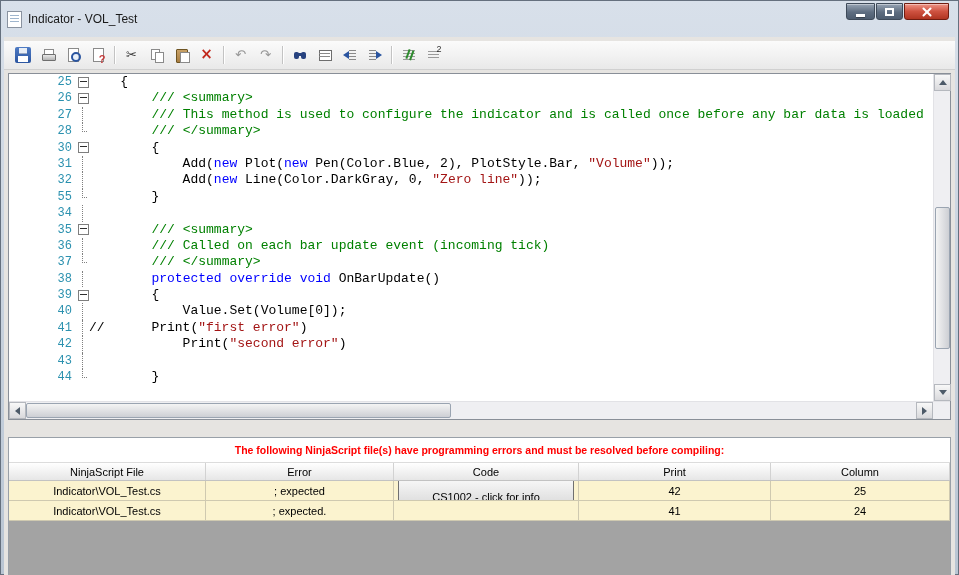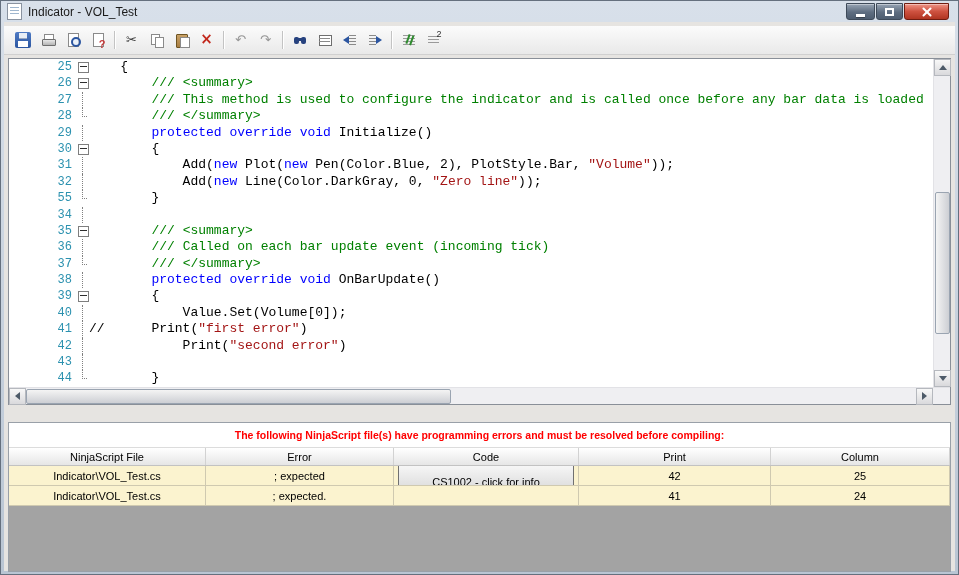--- a/index.html
+++ b/index.html
@@ -1,21 +1,21 @@
 <!DOCTYPE html>
 <html style="--c-keyword: #0000FF; --c-comment: #008000; --c-string: #A31515; --c-line_number: #2B91AF; --c-error_text: #FF0000; --c-row_background: #FBF3CF;"><head>
 <meta charset="utf-8">
 <title>Indicator - VOL_Test</title>
 <style>
   html,body{margin:0;padding:0;background:#fff;}
   body{width:959px;height:575px;overflow:hidden;font-family:"Liberation Sans",sans-serif;}
   .window{width:959px;height:575px;box-sizing:border-box;border:1px solid #65707E;
           background:linear-gradient(#D8E0EA,#B9C5D3);padding:0 3px 3px;position:relative;}
   
-  .titlebar{height:21px;display:flex;align-items:center;position:relative;}
+  .titlebar{height:36px;display:flex;align-items:center;position:relative;}
   .app-icon{width:13px;height:15px;background:#fff;border:1px solid #8A93A0;margin:0 6px 0 3px;position:relative;flex:none;}
   .app-icon::before{content:"";position:absolute;left:2px;top:3px;right:2px;height:1px;background:#9FB6CE;
           box-shadow:0 3px 0 #9FB6CE,0 6px 0 #9FB6CE;}
   .title-text{font-size:12px;color:#1A1A1A;}
   .win-controls{position:absolute;top:2px;right:6px;display:flex;}
   .win-btn{height:17px;box-sizing:border-box;border:1px solid #3E4A59;display:flex;align-items:center;justify-content:center;
           background:linear-gradient(#97A4B4,#5E6D80 55%,#4E5D70);box-shadow:inset 0 1px 0 rgba(255,255,255,.4);
           margin-left:1px;border-radius:0 0 3px 3px;cursor:default;}
   .win-btn.minb{width:29px}.win-btn.maxb{width:27px}
   .win-btn.closeb{width:45px;background:linear-gradient(#EF9486,#CE5240 50%,#B03522);border-color:#701C10;}
@@ -211,27 +211,20 @@
               <span class="code"><span class="tk-pl">        </span><span class="tk-cm">/// This method is used to configure the indicator and is called once before any bar data is loaded</span></span>
             </div>
             <div class="code-row">
               <span class="ln">28</span>
               <span class="fold">
                 <span class="fold-end"></span>
               </span>
               <span class="code"><span class="tk-pl">        </span><span class="tk-cm">/// &lt;/summary&gt;</span></span>
             </div>
             <div class="code-row">
-              <span class="ln">29</span>
-              <span class="fold">
-                <span class="fold-line"></span>
-              </span>
-              <span class="code"><span class="tk-pl">        </span><span class="tk-kw">protected override void</span><span class="tk-pl"> Initialize()</span></span>
-            </div>
-            <div class="code-row">
               <span class="ln">30</span>
               <span class="fold">
                 <span class="fold-box"></span>
               </span>
               <span class="code"><span class="tk-pl">        {</span></span>
             </div>
             <div class="code-row">
               <span class="ln">31</span>
               <span class="fold">
                 <span class="fold-line"></span>

